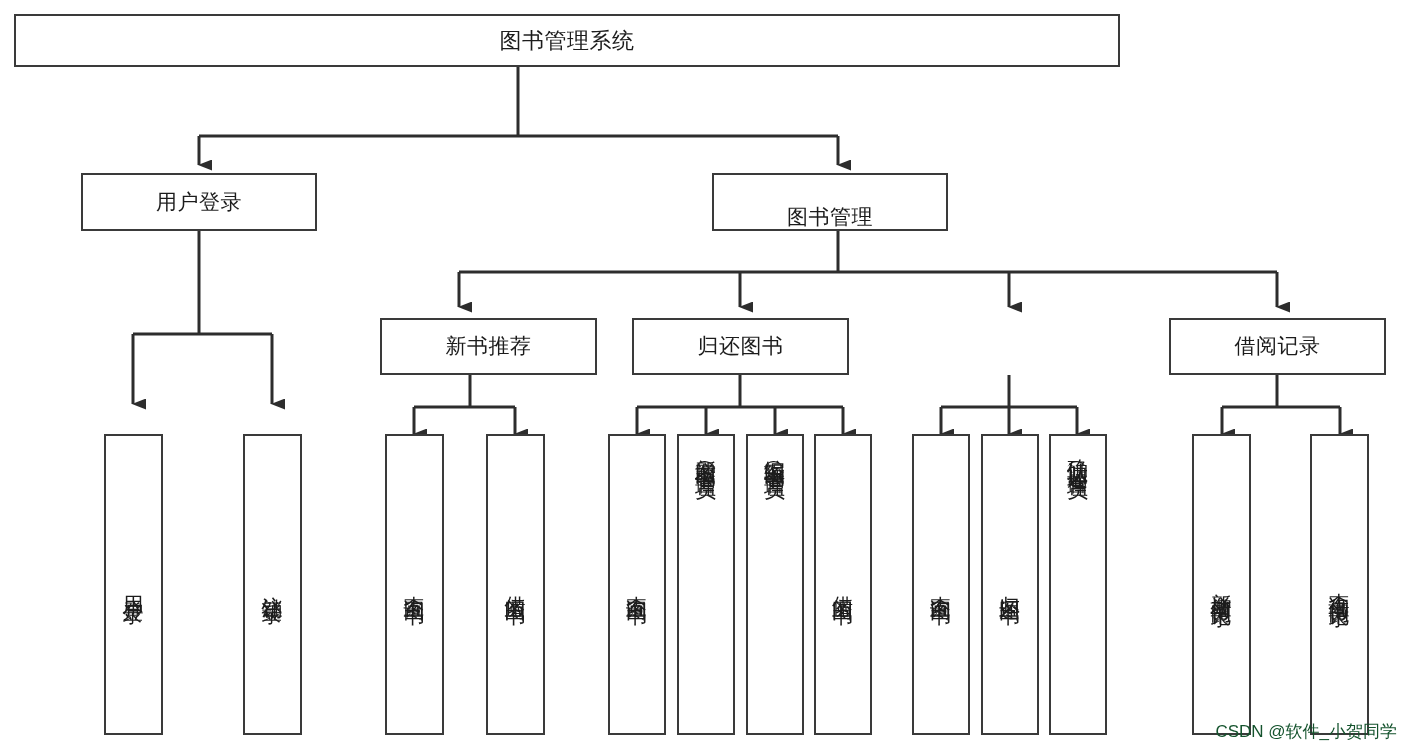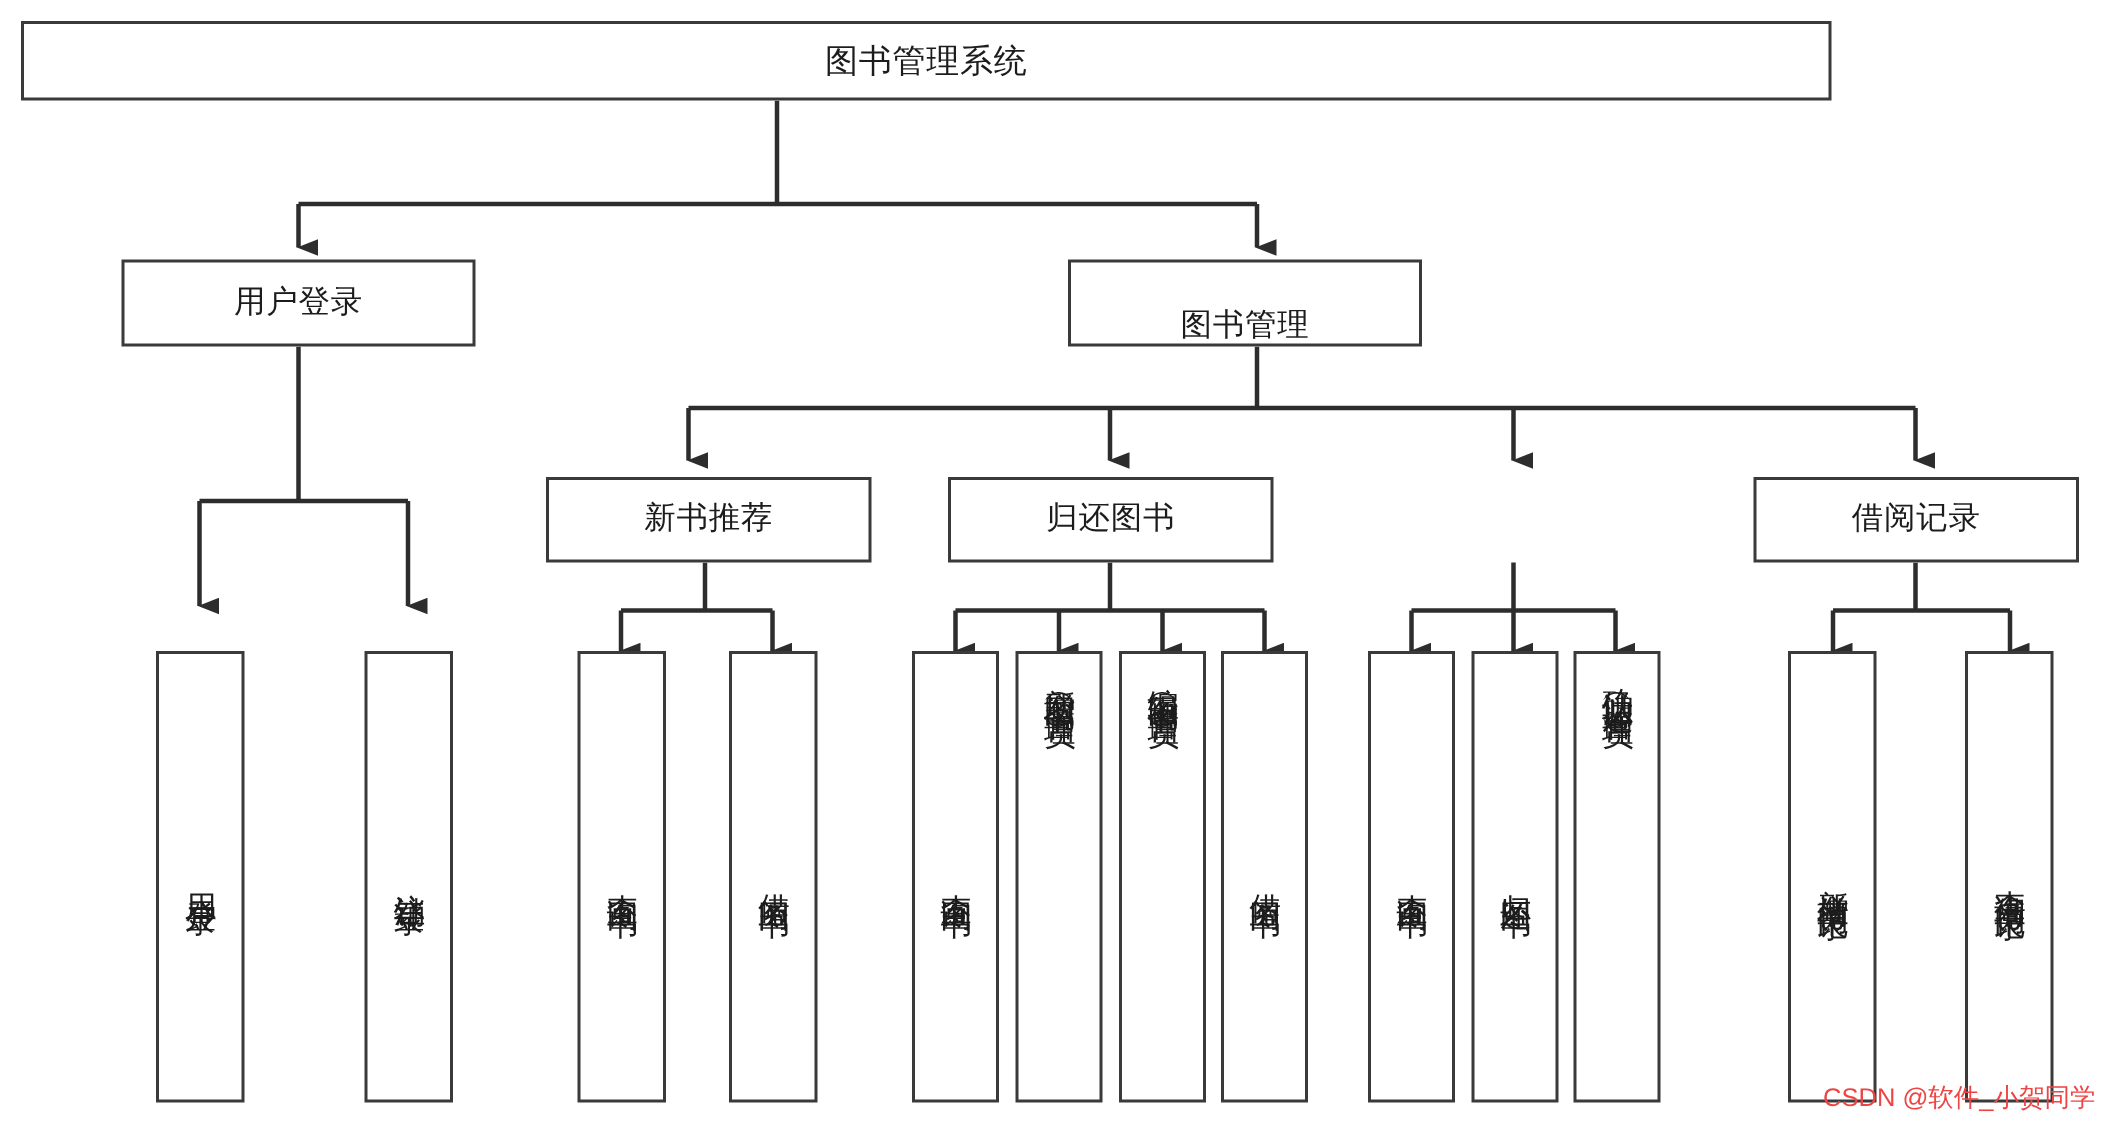--- a/index.html
+++ b/index.html
@@ -66,21 +66,21 @@
   }
   .node.v.centered {
     align-items: center;
     padding-top: 0;
   }
   #watermark {
     position: absolute;
     right: 8px;
     bottom: 4px;
     font-size: 17px;
-    color: #ef4444;
+    color: #14532d;
     z-index: 5;
     white-space: nowrap;
     font-family: "Liberation Sans", "DejaVu Sans", sans-serif;
   }
 </style>
 </head>
 <body>
 
 <div id="canvas">
 
@@ -128,32 +128,32 @@
       <path d="M 1009 407 L 1009 434" marker-end="url(#arrow)"></path>
       <path d="M 1077 407 L 1077 434" marker-end="url(#arrow)"></path>
 
       <path d="M 1277 375 L 1277 407"></path>
       <path d="M 1222 407 L 1340 407"></path>
       <path d="M 1222 407 L 1222 434" marker-end="url(#arrow)"></path>
       <path d="M 1340 407 L 1340 434" marker-end="url(#arrow)"></path>
     </g>
   </svg>
 
-  <div class="node h title" style="left:14px; top:14px; width:1207px; height:53px;">
+  <div class="node h title" style="left:14px; top:14px; width:1106px; height:53px;">
     <span class="label">图书管理系统</span>
   </div>
 
   <div class="node h" style="left:81px; top:173px; width:236px; height:58px;">
     <span class="label">用户登录</span>
   </div>
   <div class="node h" style="left:712px; top:173px; width:236px; height:58px;align-items:flex-end;">
     <span class="label">图书管理</span>
   </div>
 
-  <div class="node h" style="left:364px; top:318px; width:217px; height:57px;">
+  <div class="node h" style="left:380px; top:318px; width:217px; height:57px;">
     <span class="label">新书推荐</span>
   </div>
   <div class="node h" style="left:632px; top:318px; width:217px; height:57px;">
     <span class="label">归还图书</span>
   </div>
   <div class="node h" style="left:1169px; top:318px; width:217px; height:57px;">
     <span class="label">借阅记录</span>
   </div>
 
   <div class="node v centered" style="left:104px; top:434px; width:59px; height:301px;">

